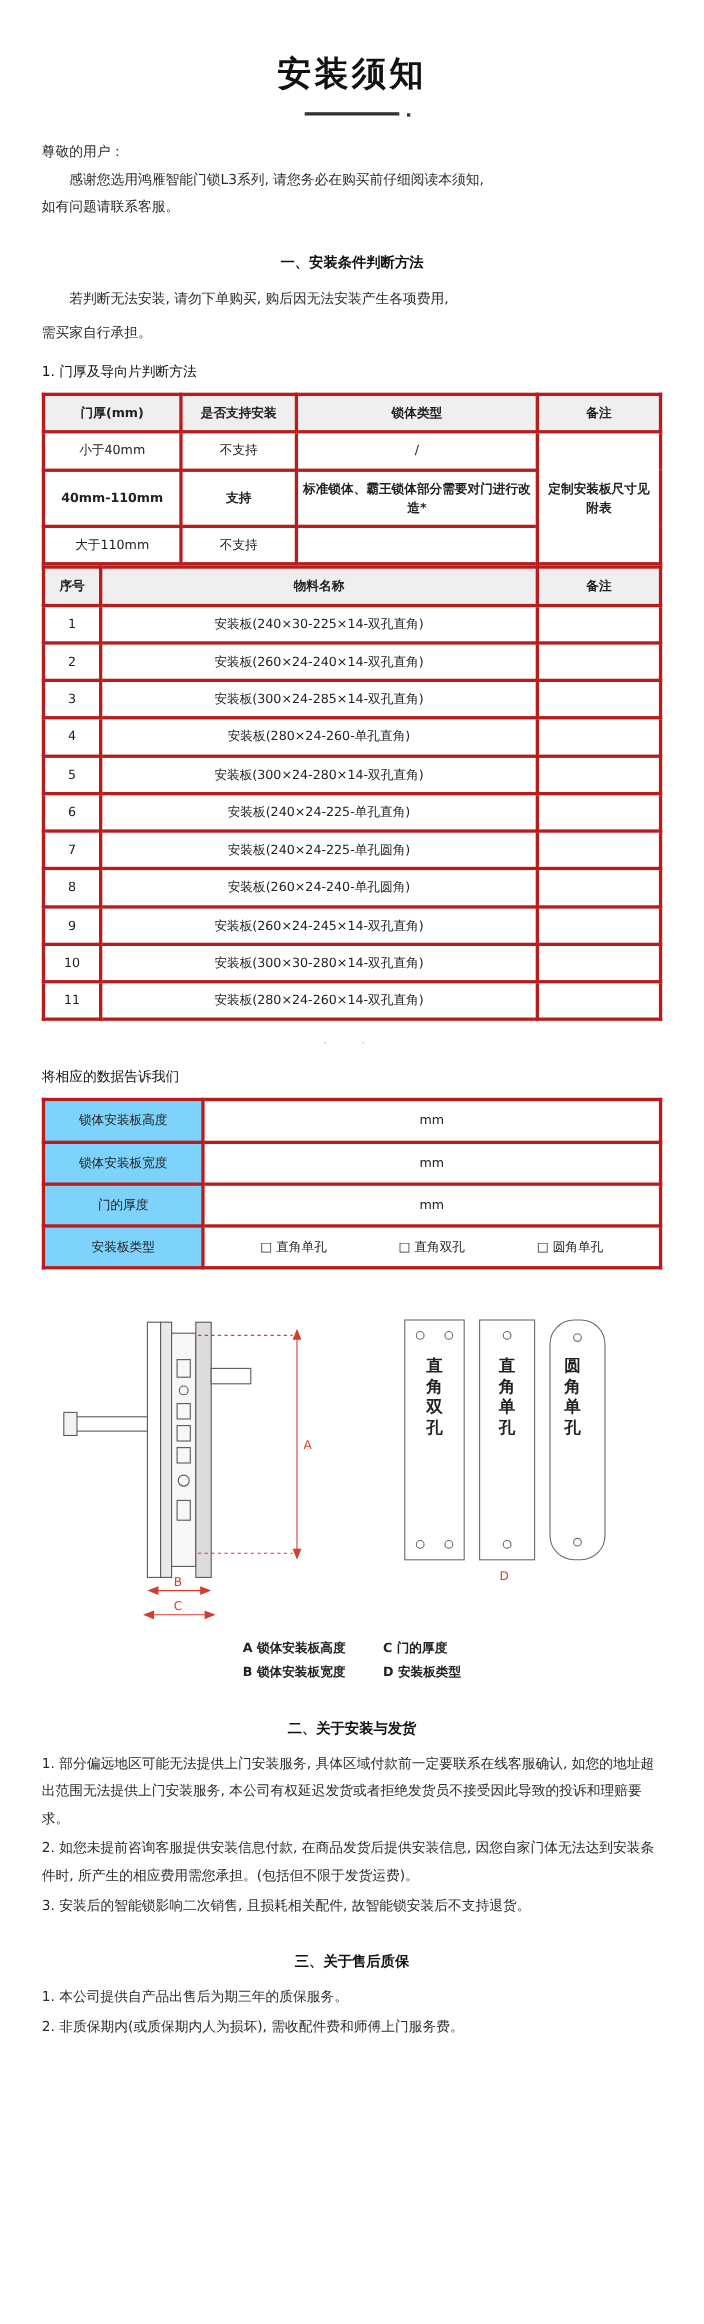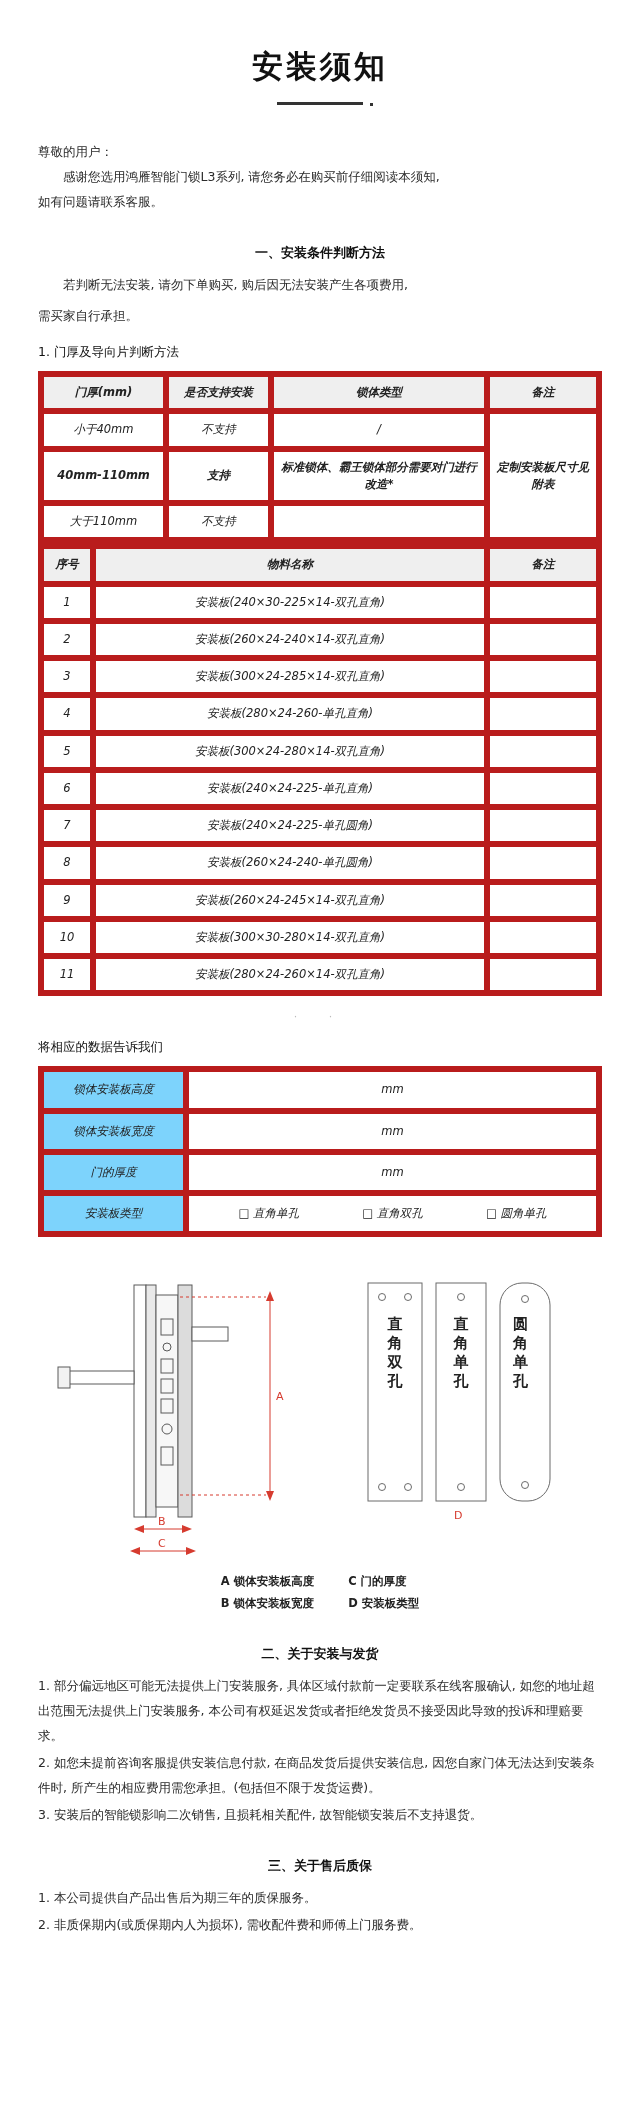--- a/index.html
+++ b/index.html
@@ -42,21 +42,21 @@
   .title-rule::after {
     content: "";
     position: absolute;
     right: -10px;
     top: 1px;
     width: 3px; height: 3px;
     background: #333;
   }
   
   .intro {
-    margin-top: 34px;
+    margin-top: 20px;
     font-size: 12.5px;
     line-height: 2.0;
     color: #2b2b2b;
   }
   .intro .indent { text-indent: 2em; display: block; }
 
   
   .sec-h {
     font-size: 13px;
     font-weight: bold;
@@ -78,26 +78,25 @@
   }
   .sub-h.gap-top { margin-top: 26px; }
 
   
   table {
     border-collapse: collapse;
     width: 100%;
     font-size: 11.5px;
   }
   table th, table td {
-    border: 6px solid #b91c1c;
+    border: 3px solid #b91c1c;
     padding: 7px 4px;
     text-align: center;
     color: #222;
     line-height: 1.5;
-    font-style: italic;
   }
   table th {
     background: #efefef;
     font-weight: bold;
   }
   .t1 td.first { width: 125px; }
   .t1 td.second { width: 105px; }
   .t1 td.remark { width: 112px; }
   .t1 .bold { font-weight: bold; }
 

